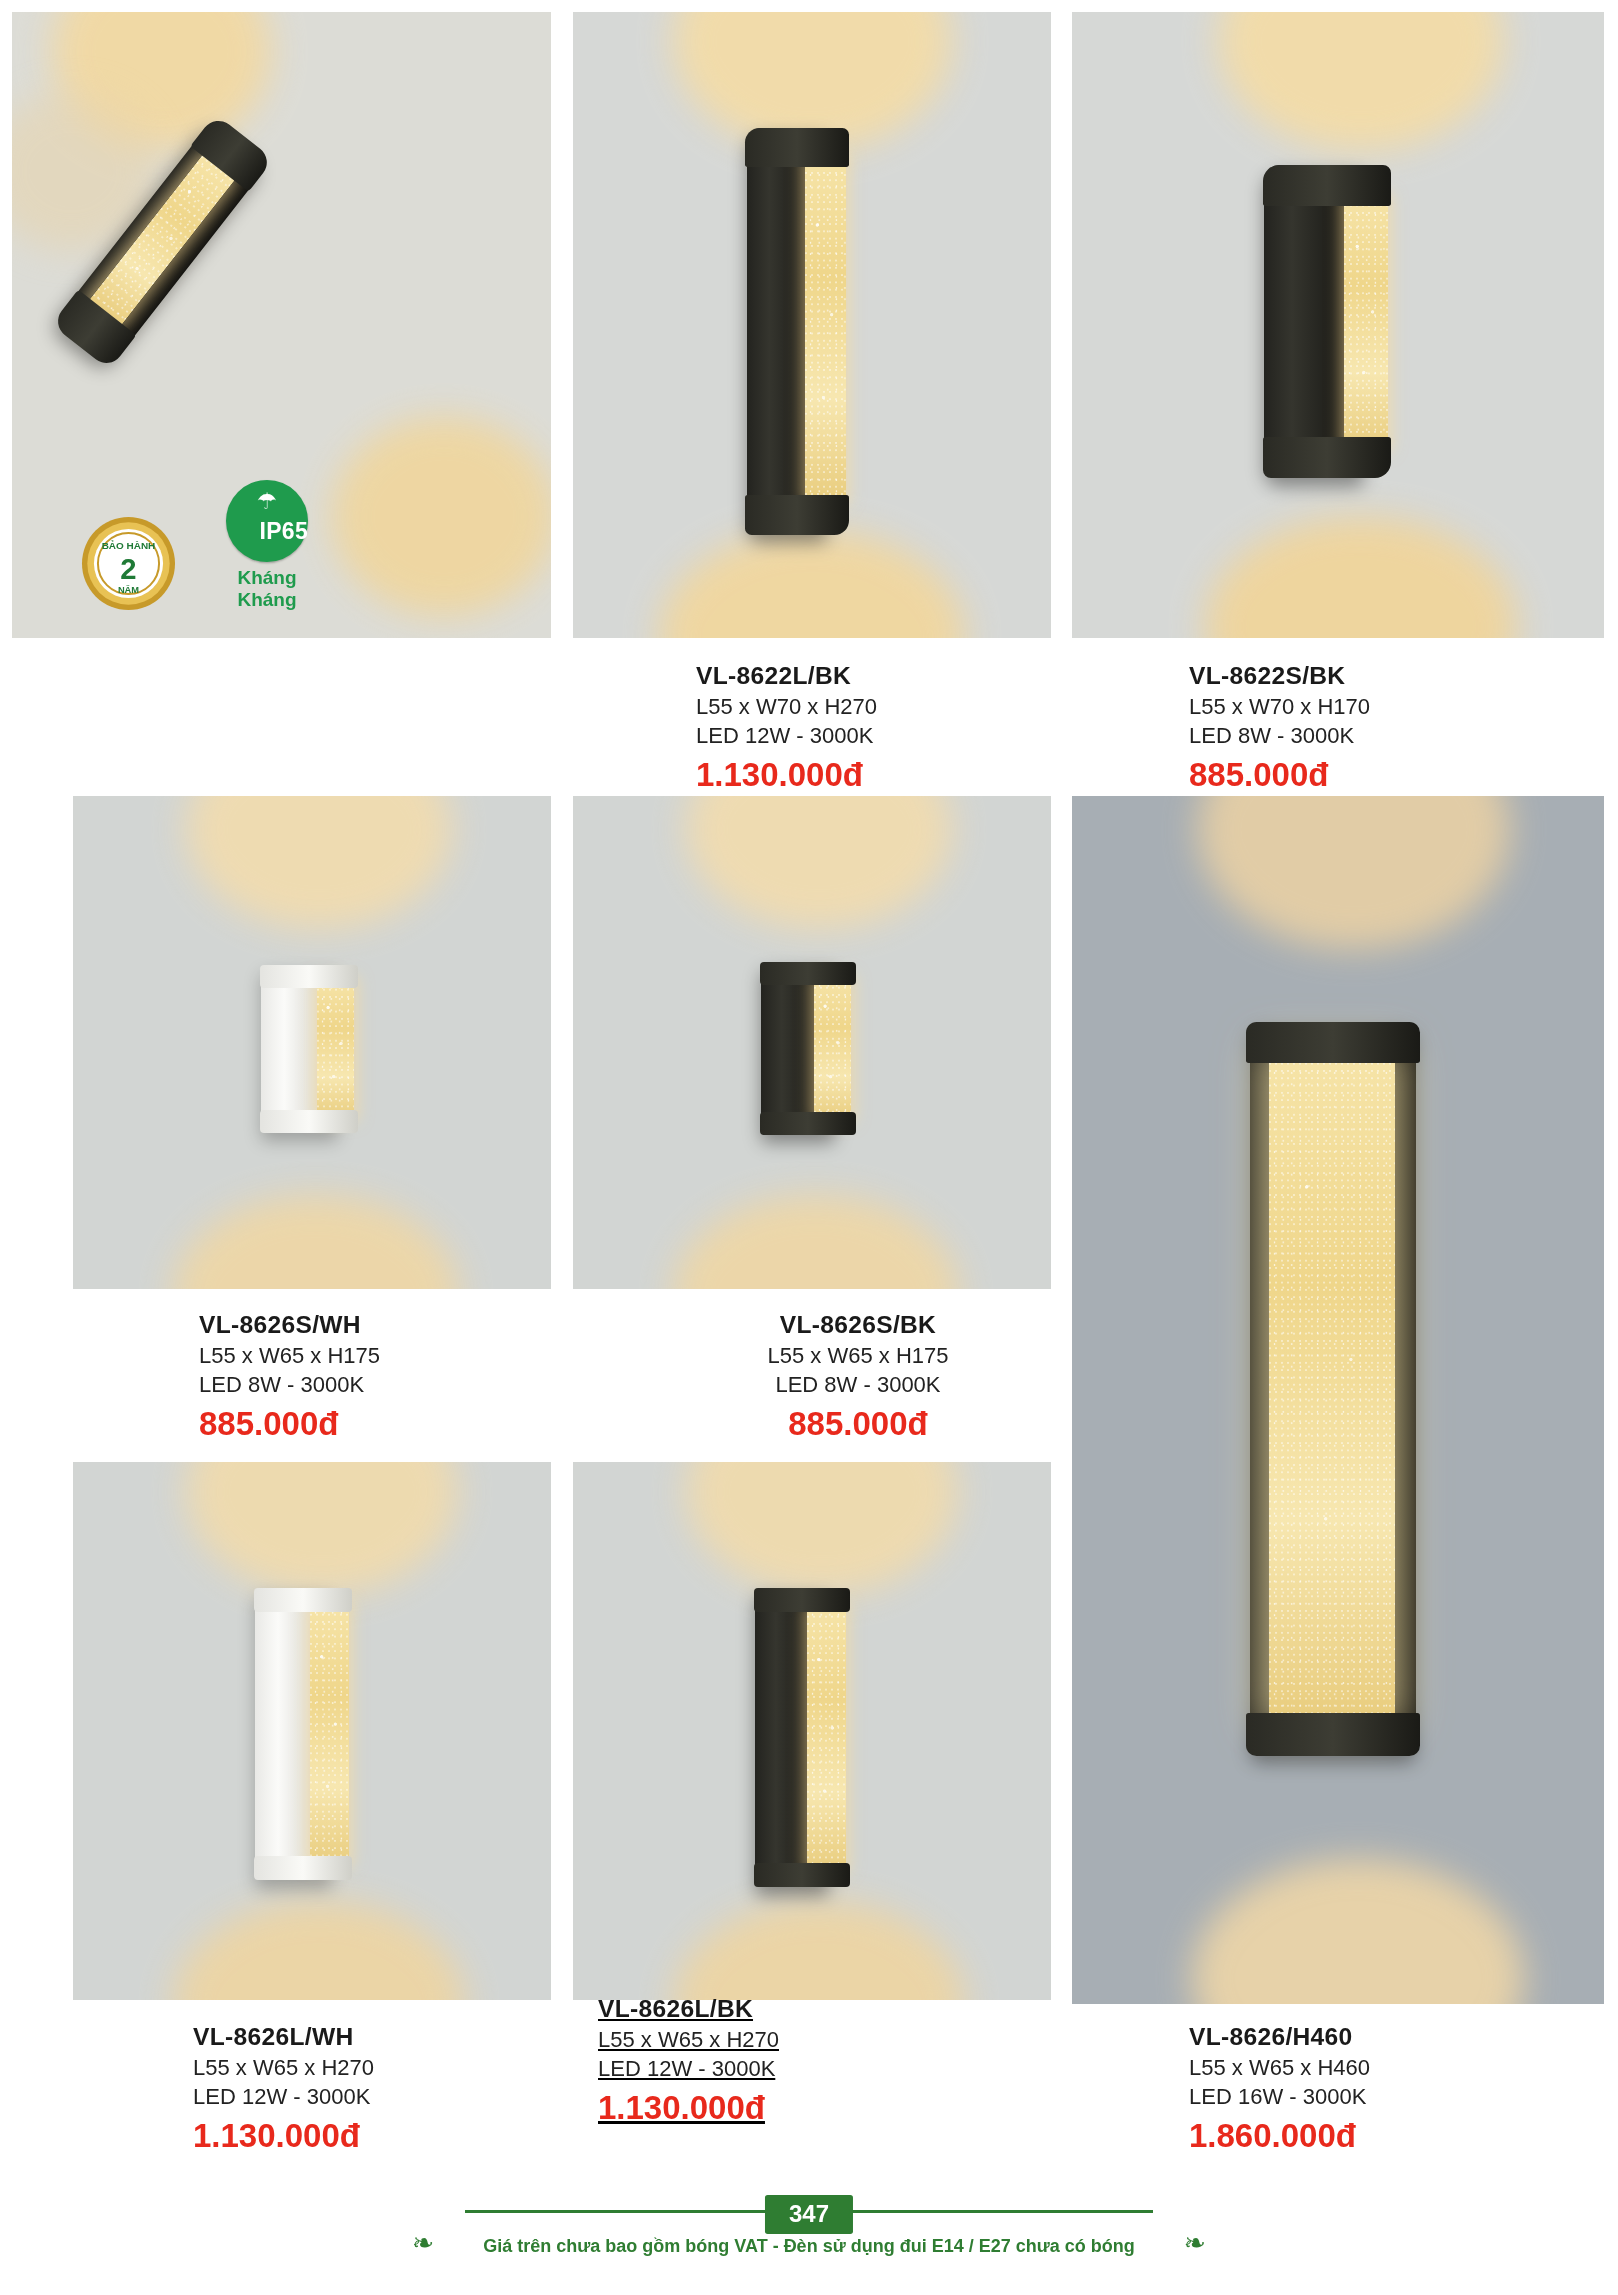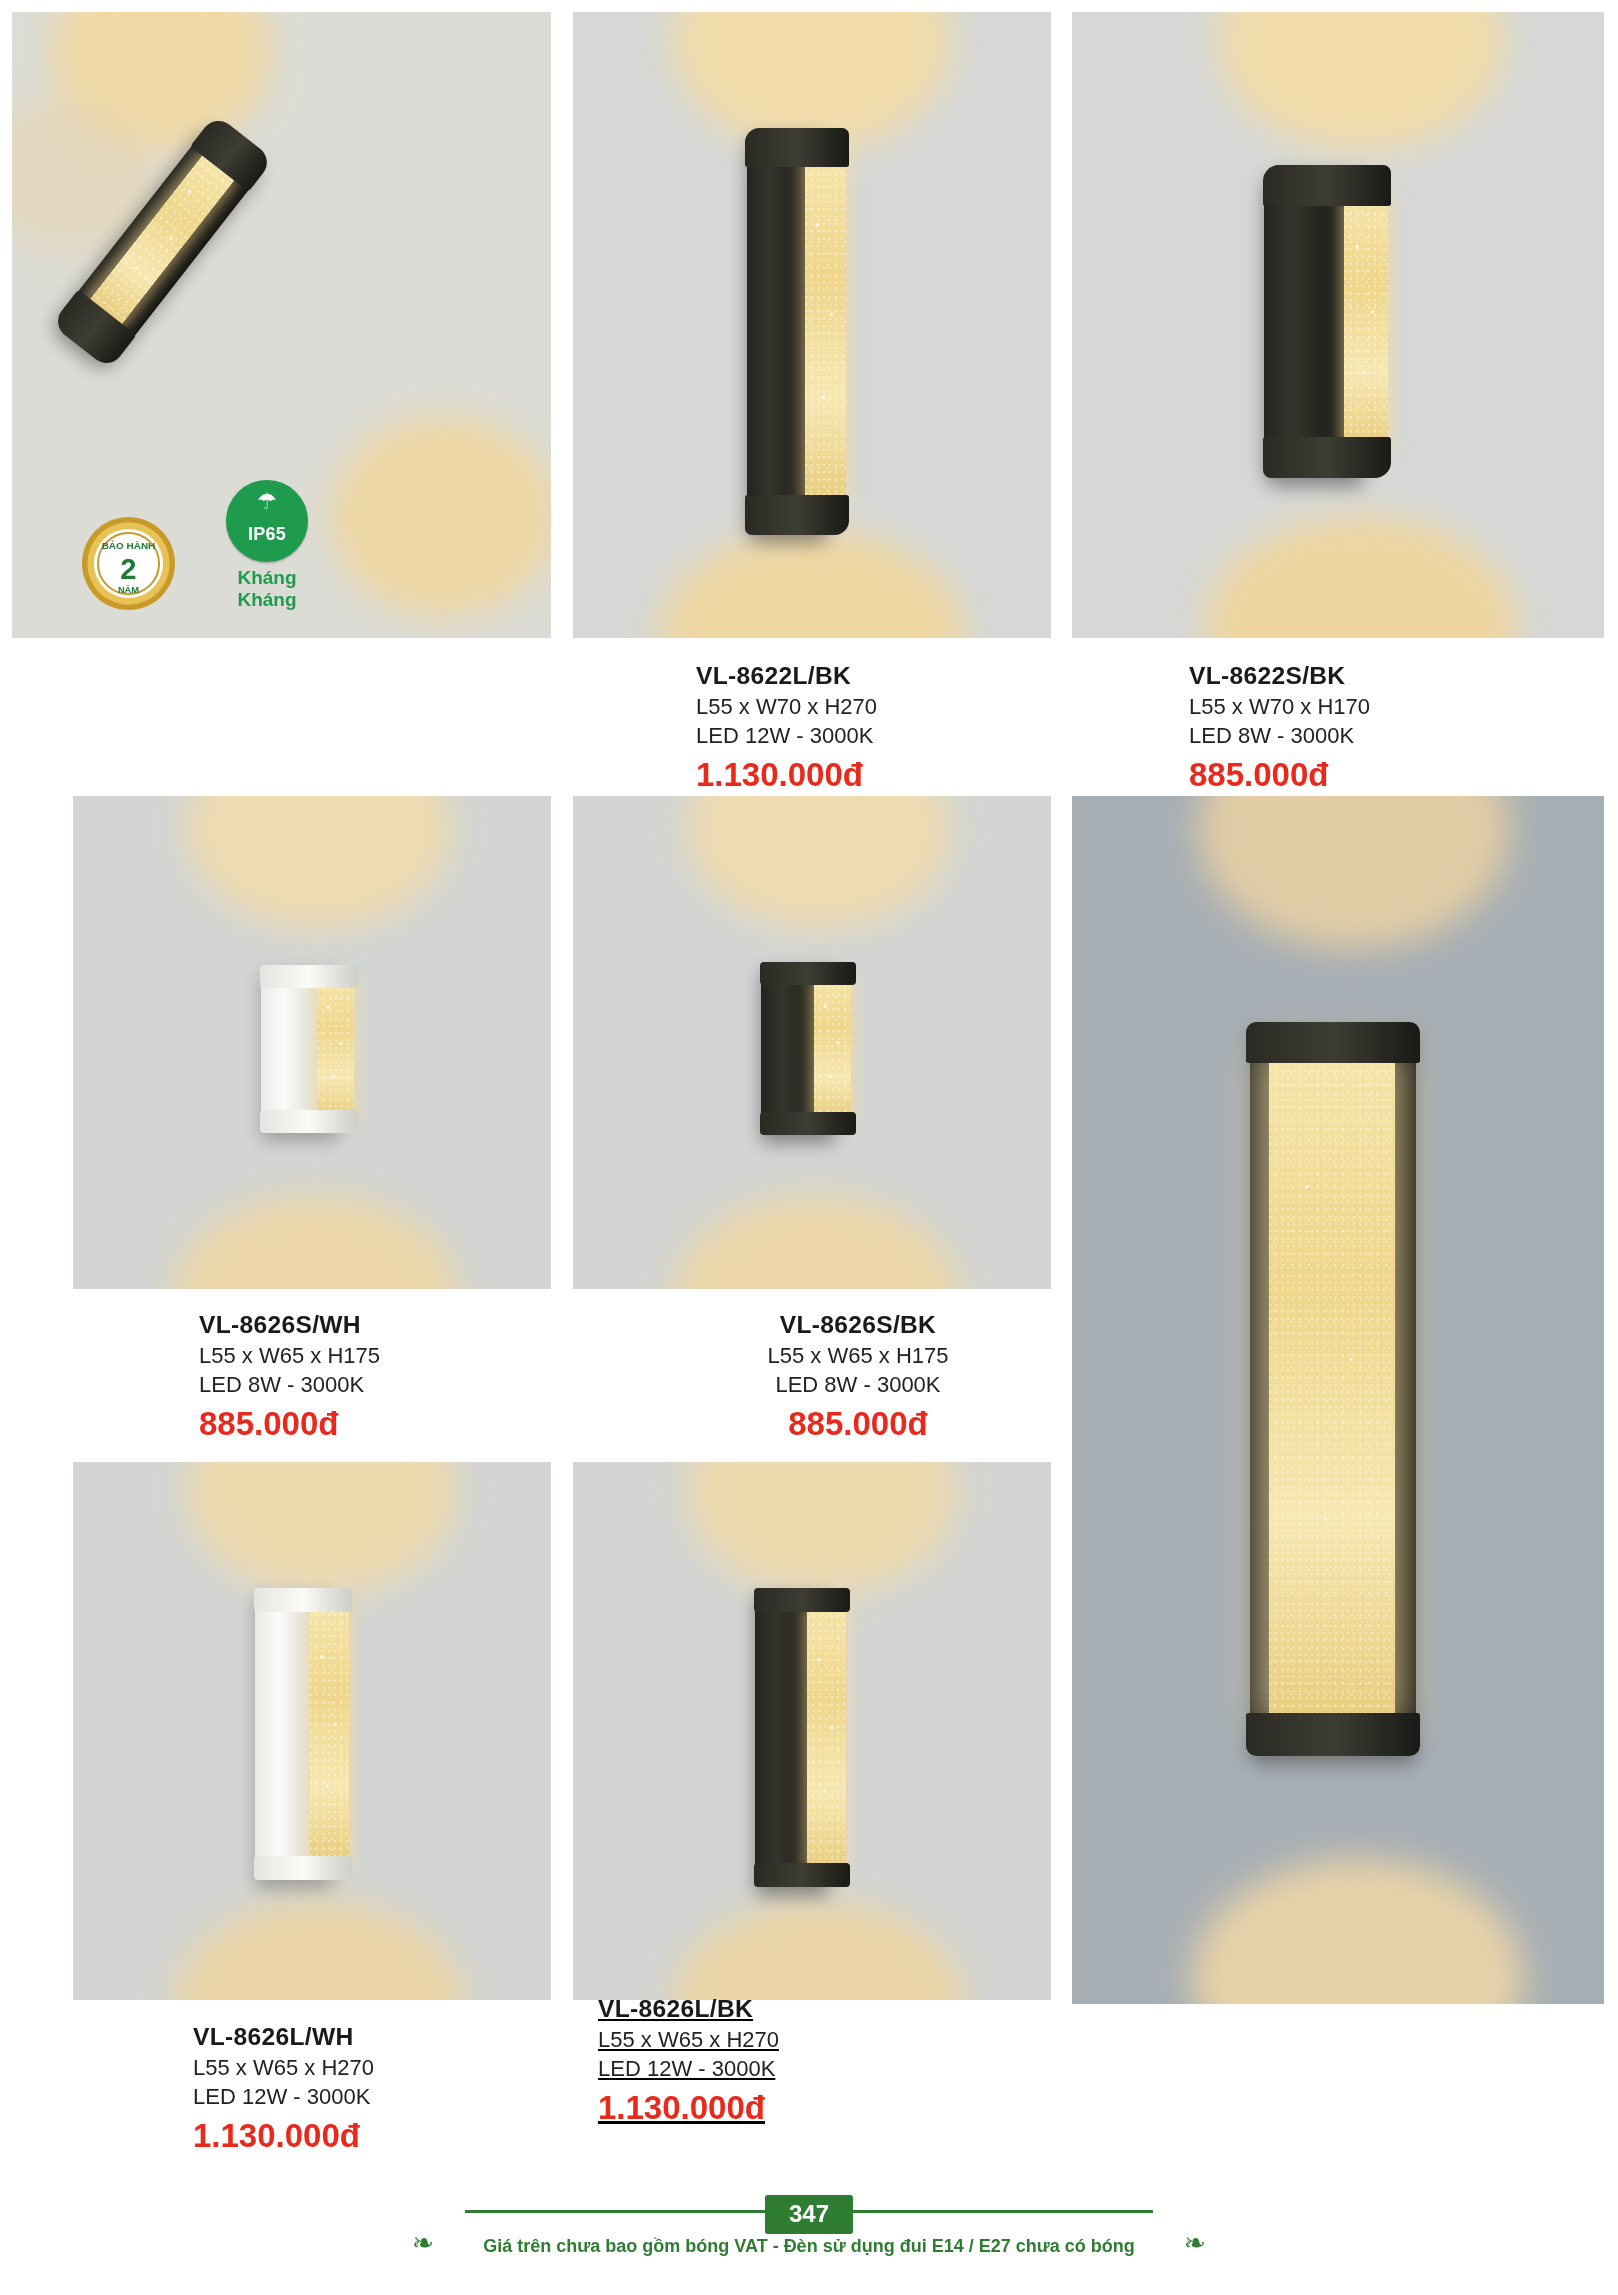--- a/index.html
+++ b/index.html
@@ -75,24 +75,25 @@
     border-radius: 50%;
     background: #1f9b4d;
     margin: 0 auto;
     position: relative;
     box-shadow: 0 1.3px 2px rgba(0,0,0,0.25);
   }
   .ip-circle .ip-text {
     position: absolute;
     left: 0; right: 0;
     bottom: 17.3px;
-    font-size: 18px;
+    font-size: 23px;
     font-weight: bold;
     color: #ffffff;
     letter-spacing: 0.3px;
+    text-align: right;
   }
   .ip-circle .rain {
     position: absolute;
     left: 0; right: 0;
     top: 10.6px;
     font-size: 22.6px;
     color: #ffffff;
     line-height: 1;
   }
   .ip-label {
@@ -377,20 +378,26 @@
       <div class="price">1.130.000đ</div>
     </div>
 
     <div class="caption" style="left:598px; top:1992px; width:372px;text-decoration:underline;">
       <div class="code">VL-8626L/BK</div>
       <div class="spec">L55 x W65 x H270</div>
       <div class="spec">LED 12W - 3000K</div>
       <div class="price">1.130.000đ</div>
     </div>
 
+    <div class="caption" style="left:1189px; top:2020px; width:372px;">
+      <div class="code">VL-8626/H460</div>
+      <div class="spec">L55 x W65 x H460</div>
+      <div class="spec">LED 16W - 3000K</div>
+      <div class="price">1.860.000đ</div>
+    </div>
 
     <div class="footer">
       <div class="footer-rule"></div>
       <div class="leaf left">❧</div>
       <div class="leaf right">❧</div>
       <div class="page-num">347</div>
       <div class="footer-note">Giá trên chưa bao gồm bóng VAT - Đèn sử dụng đui E14 / E27 chưa có bóng</div>
     </div>
 
   </div>

